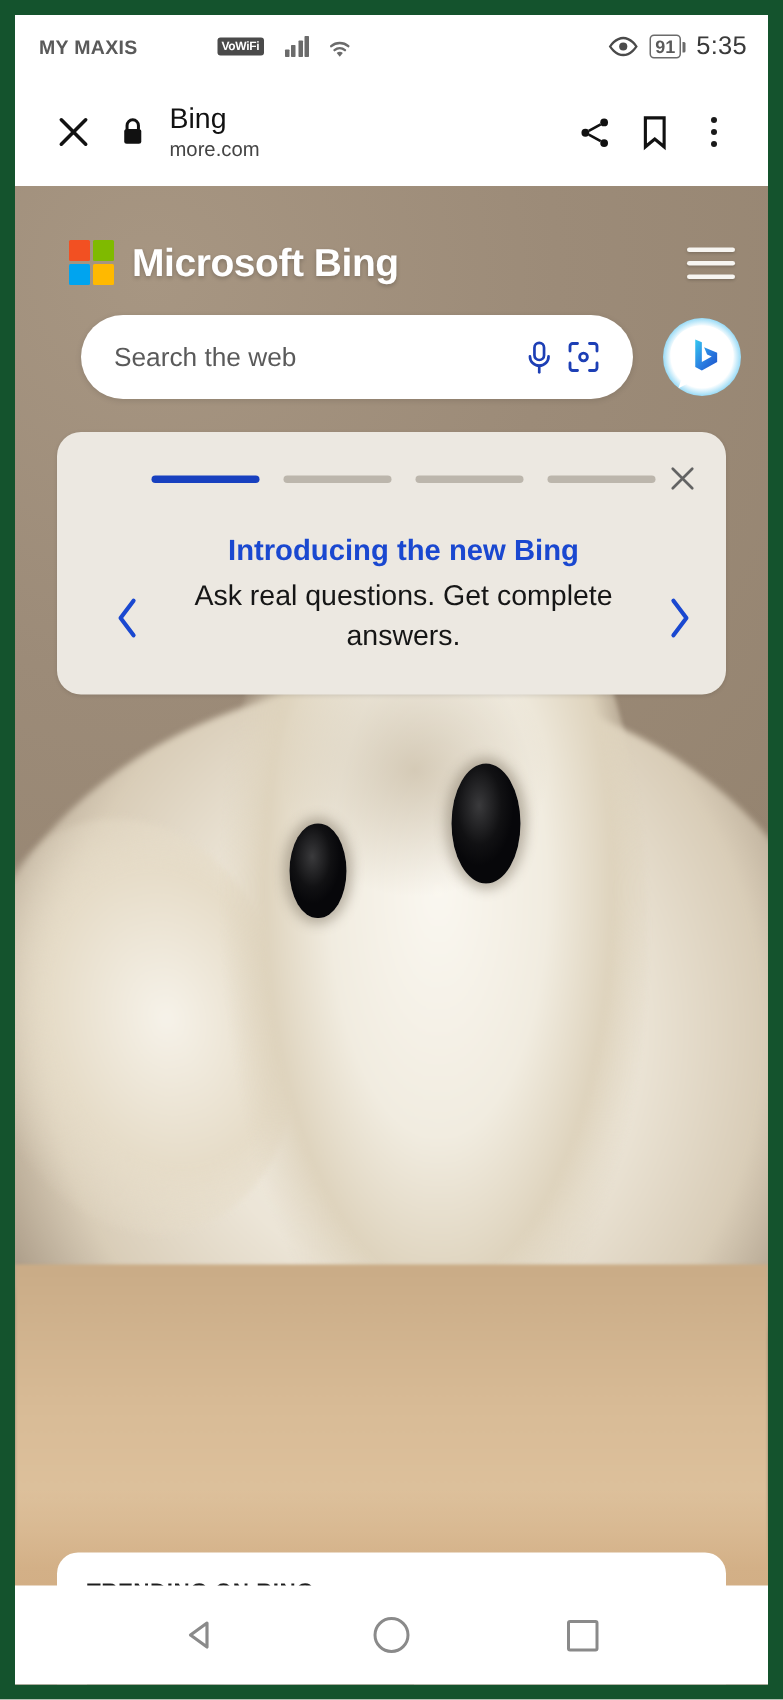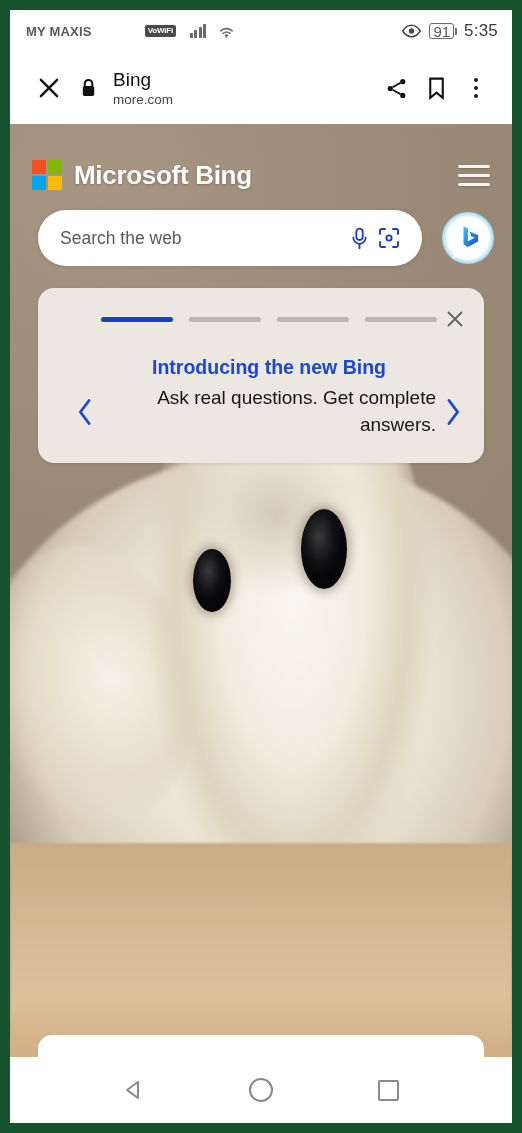--- a/index.html
+++ b/index.html
@@ -45,21 +45,21 @@
     padding: 2px 3px; border-radius: 2px;
     letter-spacing: -0.2px; line-height: 1; margin-left: 47px;
   }
   .sb-spacer { flex: 1; }
   .sb-right { display: flex; align-items: center; gap: 7px; }
   .battery {
     display: flex; align-items: center;
   }
   .batt-body {
     border: 1.6px solid #6b6b6b; border-radius: 3px;
-    font-size: 15px; font-weight: 400; color: #5a5a5a;
+    font-size: 12px; font-weight: 700; color: #5a5a5a;
     padding: 0px 3px; line-height: 13px; height: 16px;
     display: flex; align-items: center;
   }
   .batt-cap {
     width: 2px; height: 7px; background: #6b6b6b;
     border-radius: 0 1px 1px 0; margin-left: 1px;
   }
   .clock { font-size: 17px; color: #3a3a3a; letter-spacing: .2px; }
   .sigbars { display: flex; align-items: flex-end; gap: 1.5px; height: 14px; margin-left: 8px;}
   .sigbars i { width: 3px; background: #6b6b6b; border-radius: .5px; display:block; }
@@ -137,38 +137,38 @@
   .bgimg .muzzle {
     position:absolute; left:30%; top:28%; width:46%; height:22%;
     background: radial-gradient(55% 55% at 50% 50%, rgba(186,170,142,.55) 0%, rgba(186,170,142,0) 70%);
     border-radius:50%;
   }
 
   
   .bing-header {
     position: relative;
     display: flex; align-items: center;
-    padding: 24px 22px 0 22px;
+    padding: 24px 22px 0 36px;
     height: 78px;
   }
   .ms-logo { width: 30px; height: 30px; display:grid; grid-template-columns:1fr 1fr; grid-template-rows:1fr 1fr; gap:2.5px; }
   .ms-logo span { display:block; border-radius:1px; }
   .bing-word {
     color:#fff; font-size: 26px; font-weight: 600; margin-left: 12px;
     letter-spacing: -0.3px; text-shadow: 0 1px 3px rgba(0,0,0,.22);
   }
   .hb-spacer { flex:1; }
   .hamburger { width:32px; display:flex; flex-direction:column; gap:6px; }
   .hamburger i { display:block; height:3px; background:#f7f5f1; border-radius:2px; box-shadow:0 1px 2px rgba(0,0,0,.18); }
 
   
   .search-row {
     position: relative;
     display:flex; align-items:center; gap: 20px;
-    padding: 8px 18px 0 28px;
+    padding: 8px 18px 0 44px;
   }
   .searchbox {
     flex: 1; height: 56px; background:#fff; border-radius: 28px;
     display:flex; align-items:center; padding: 0 18px 0 22px;
     box-shadow: 0 1px 4px rgba(0,0,0,.12);
   }
   .search-ph { flex:1; font-size: 17.5px; color:#5a5a5a; }
   .sb-icon { width: 30px; display:flex; align-items:center; justify-content:center; }
   .chat-btn {
     width: 52px; height: 52px; border-radius: 50%;
@@ -191,21 +191,21 @@
   .dot { width: 72px; height: 5px; border-radius: 3px; background:#bcb6ac; }
   .dot.active { background:#1840bf; }
   .promo-close { width: 26px; height:26px; display:flex; align-items:center; justify-content:center; }
   .promo-title {
     text-align:center; color:#1a48d0; font-size: 19.5px; font-weight: 700;
     margin-top: 24px;
   }
   .promo-body-row { display:flex; align-items:center; margin-top: 6px; }
   .chev { width: 30px; flex:0 0 30px; display:flex; align-items:center; justify-content:center; }
   .promo-body {
-    flex:1; text-align:right; font-size: 19px; color:#161616;
+    flex:1; text-align:center; font-size: 19px; color:#161616;
     line-height: 1.42; padding: 0 2px;
   }
   .learn-wrap { display:flex; justify-content:center; margin-top: 22px; }
   .learn-btn {
     background: linear-gradient(125deg, #2f6ef0 0%, #2a5fe8 45%, #1b42cf 100%);
     color:#fff; font-size: 18.5px; font-weight: 700;
     padding: 15px 34px; border-radius: 30px; border:none;
     box-shadow: 0 2px 6px rgba(20,50,160,.28);
   }
 

